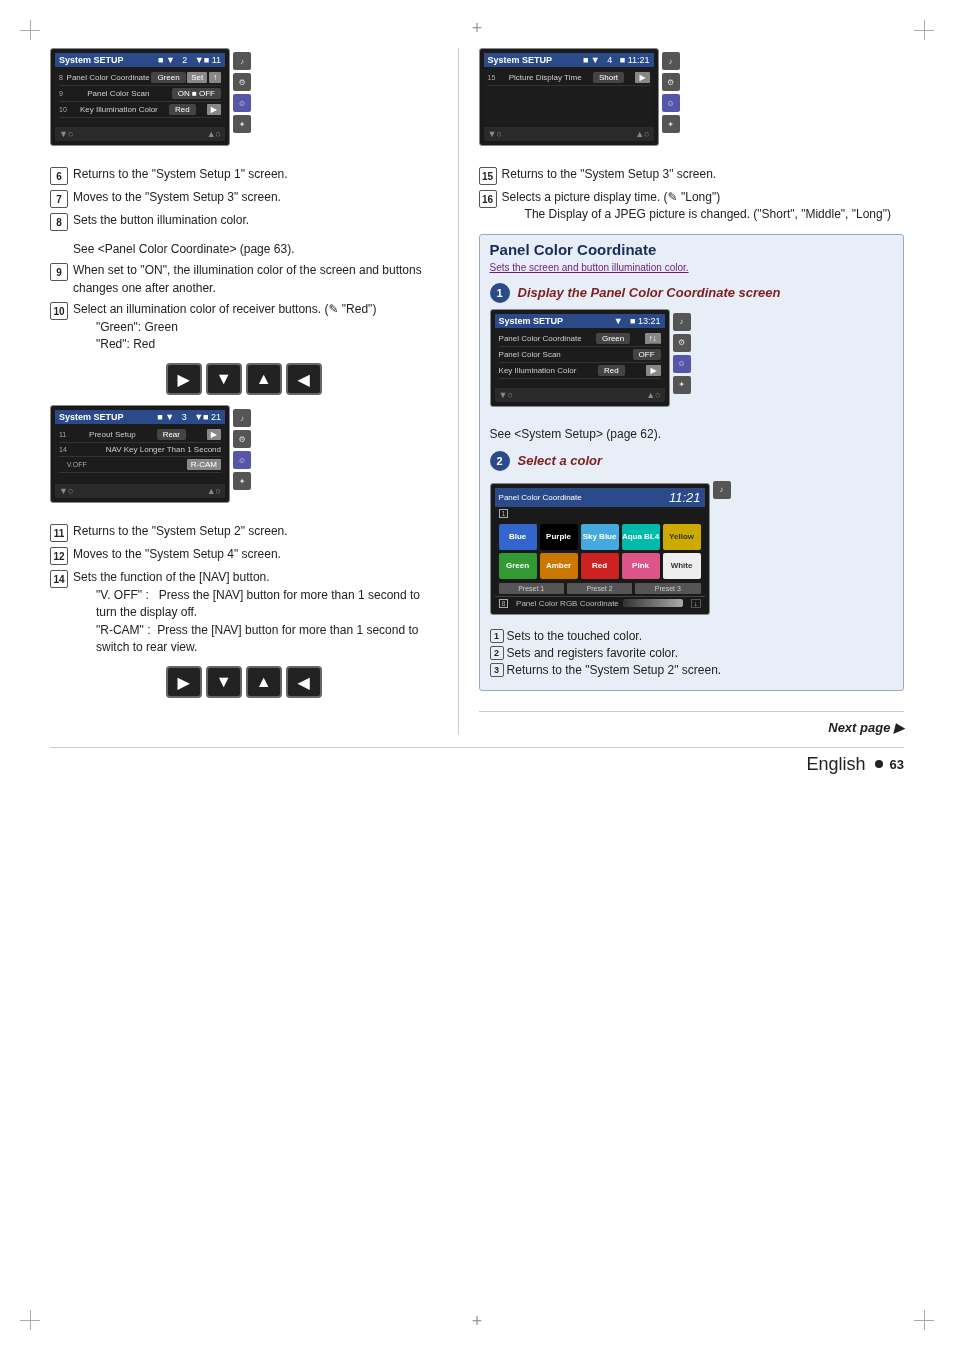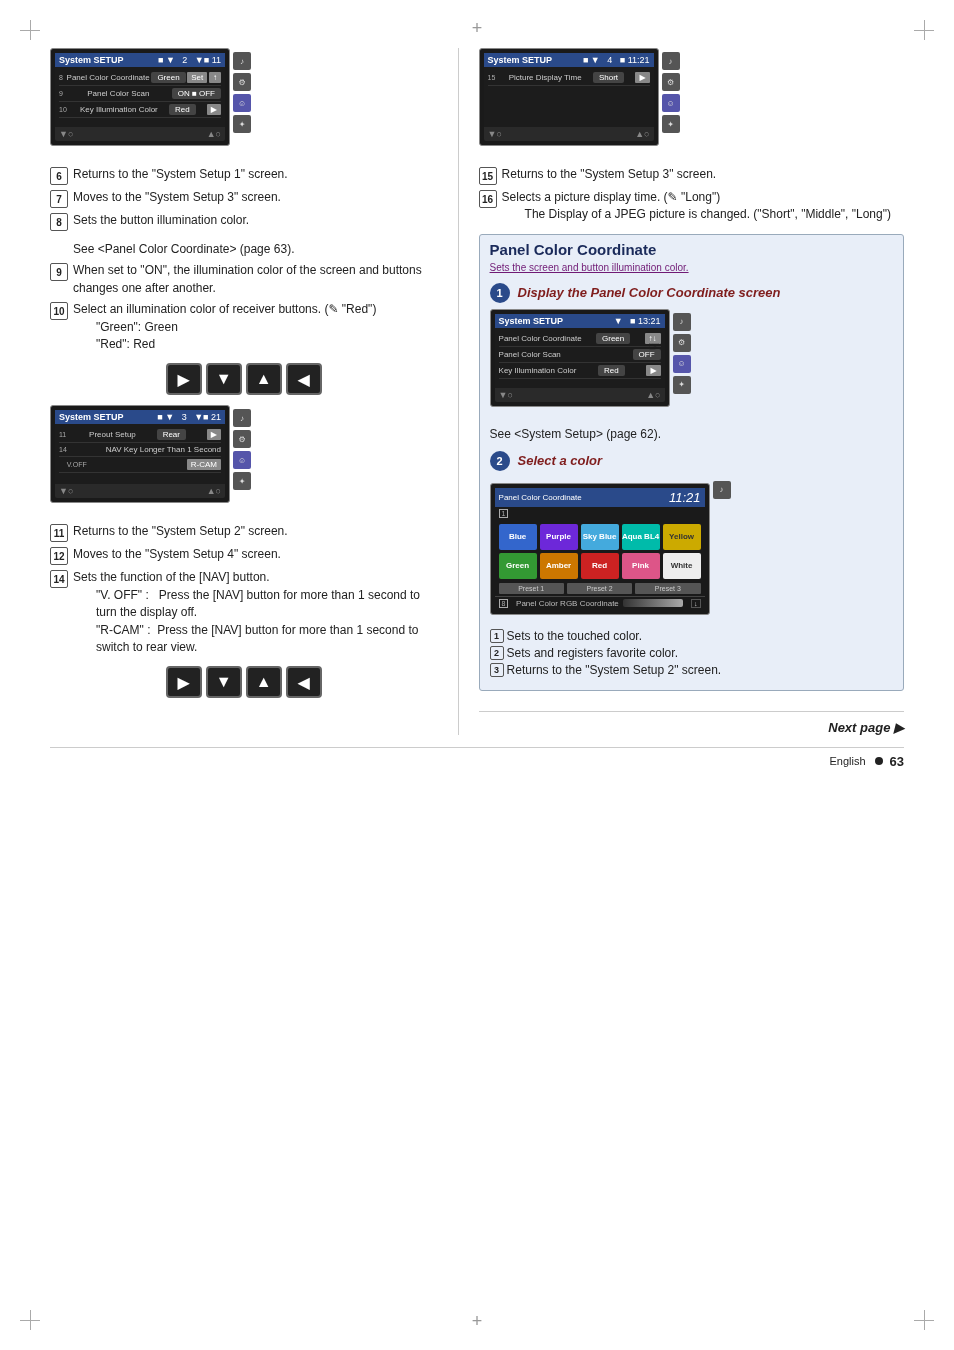--- a/index.html
+++ b/index.html
@@ -298,21 +298,21 @@
       height: 26px;
       display: flex;
       align-items: center;
       justify-content: center;
       font-size: 8px;
       color: #fff;
       font-weight: bold;
     }
 
     .color-blue { background: #3366cc; }
-    .color-purple { background: #6d28d9; }
+    .color-purple { background: #000000; }
     .color-skyblue { background: #44aadd; }
     .color-aqua { background: #00bbaa; }
     .color-yellow { background: #ccaa00; color: #333; }
     .color-green { background: #339933; }
     .color-amber { background: #cc7700; }
     .color-red { background: #cc2222; }
     .color-pink { background: #dd5588; }
     .color-white { background: #eeeeee; color: #333; }
 
     .preset-row {
@@ -765,18 +765,18 @@
       </div>
 
       <div class="bottom-area">
         <span class="next-page-text">Next page ▶</span>
       </div>
 
     </div>
   </div>
 
   <div style="display:flex; justify-content:flex-end; align-items:center; margin-top:12px; padding-top:6px; border-top:1px solid #ccc;">
-    <span style="font-size:11px; margin-right:6px;">English</span>
+    <span style="font-size:18px; margin-right:6px;">English</span>
     <span class="page-dot"></span>
     <span style="font-size:13px; font-weight:bold; margin-left:4px;">63</span>
   </div>
 
 </div>
 
 </body></html>

